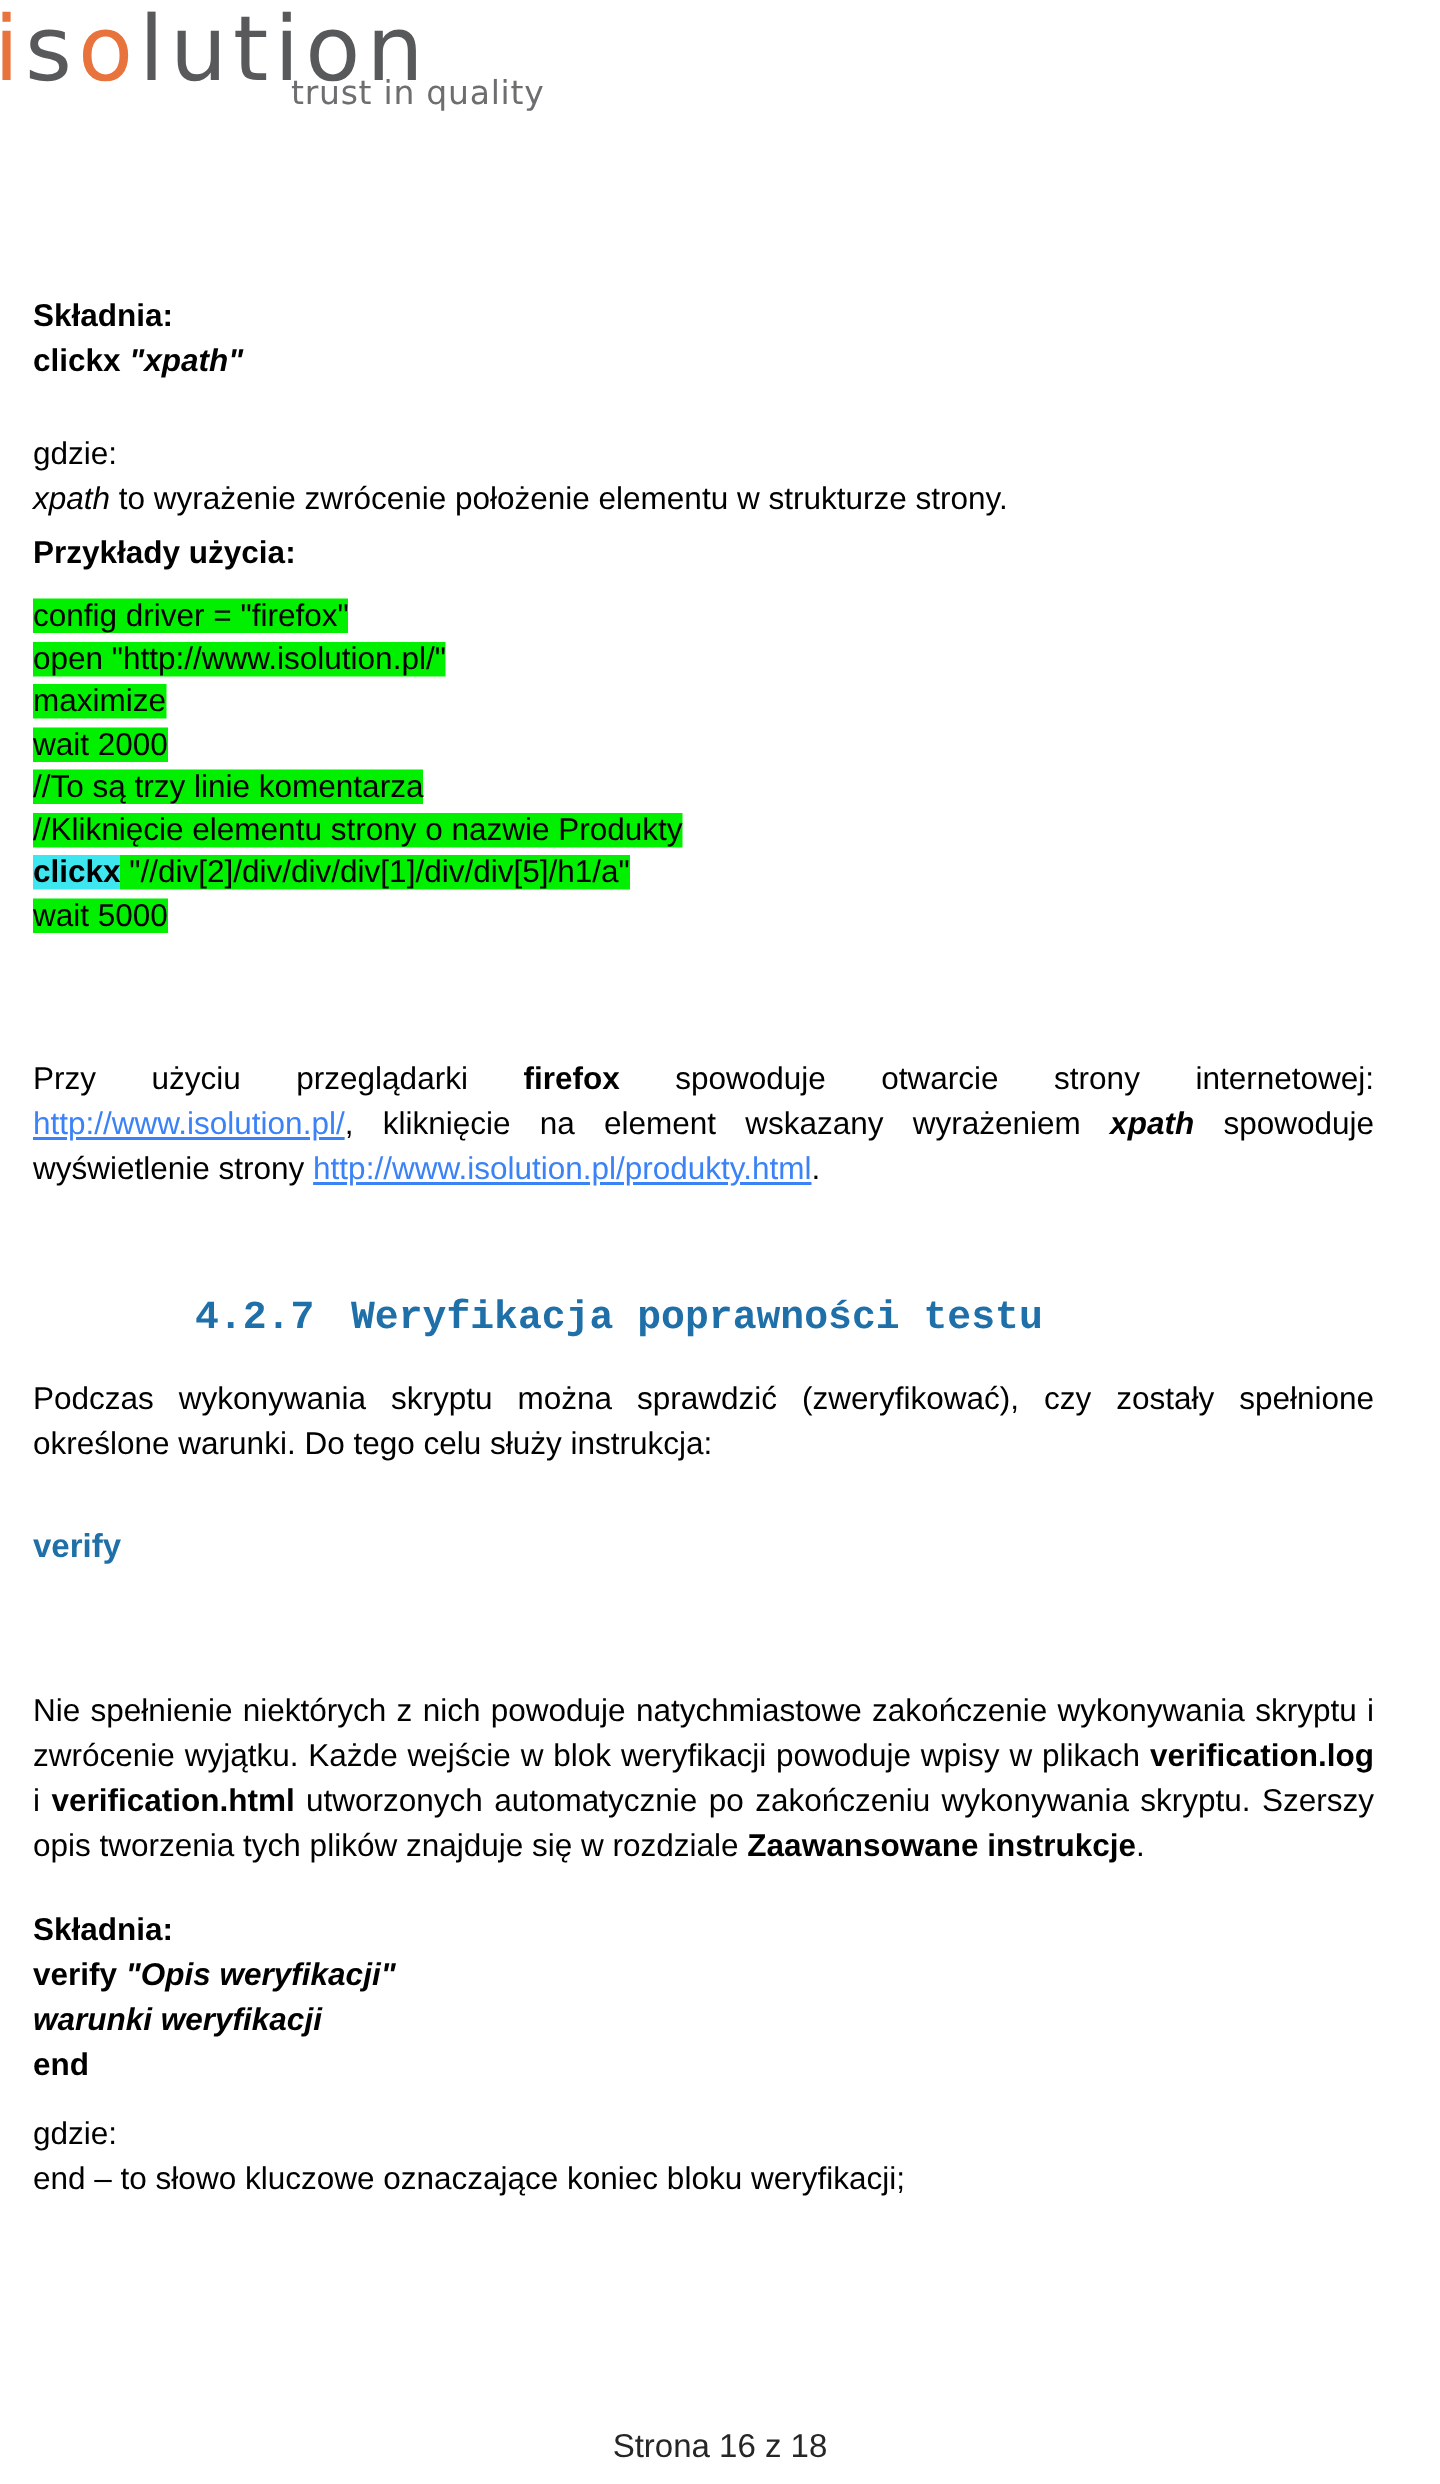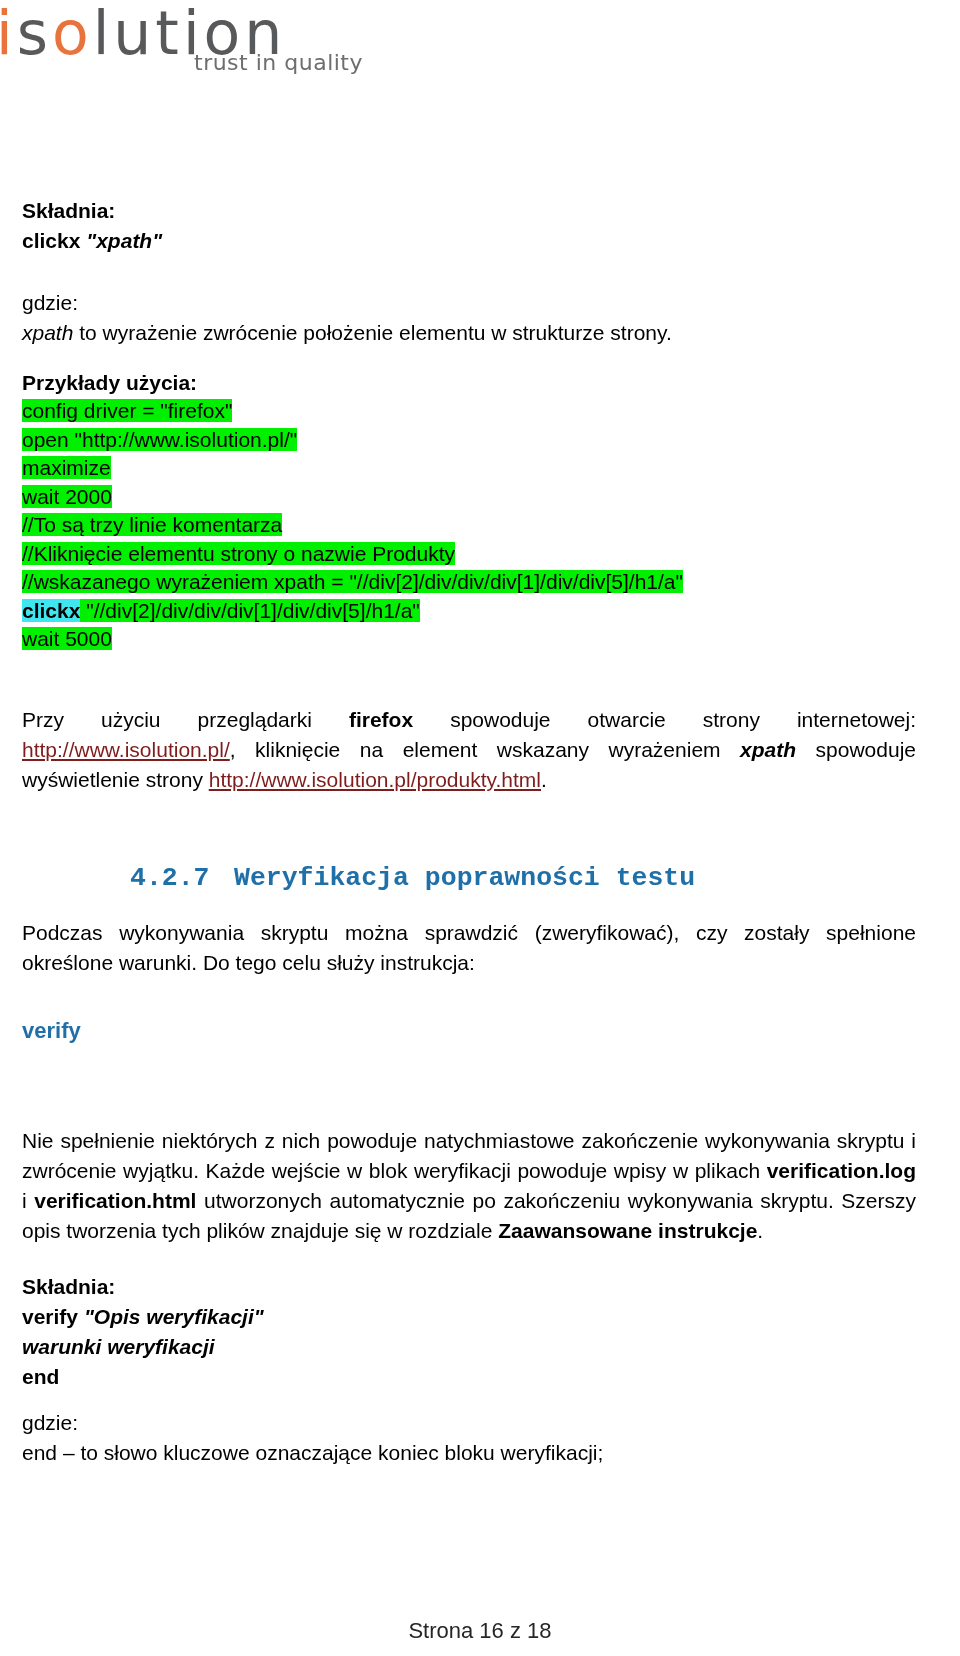--- a/index.html
+++ b/index.html
@@ -116,21 +116,21 @@
   }
 
   .kw-verify {
     color: #1f6fa8;
     font-weight: bold;
     font-size: 22px;
     line-height: 28px;
   }
 
   a.doclink, .doclink {
-    color: #7f1d1d;
+    color: #3b82f6;
     text-decoration: underline;
   }
 
   
   .footer {
     position: absolute;
     left: 0;
     top: 1618px;
     width: 960px;
     text-align: center;
@@ -153,32 +153,31 @@
   <div class="blk t-body" style="top:196px;">
     <div class="bold">Składnia:</div>
     <div><span class="bold">clickx</span><span class="bolditalic"> </span><span class="bolditalic">"xpath"</span></div>
   </div>
 
   <div class="blk t-body" style="top:288px;">
     <div>gdzie:</div>
     <div><span class="italic">xpath</span><span> to wyrażenie zwrócenie położenie elementu w strukturze strony.</span></div>
   </div>
 
-  <div class="blk t-body" style="top:368px;">
+  <div class="blk t-body" style="top:354px;">
     <div class="bold">Przykłady użycia:</div>
   </div>
 
   <div class="blk" style="top:397px;">
     <div class="code-line"><span class="hl-green">config driver = "firefox"</span></div>
     <div class="code-line"><span class="hl-green">open "http://www.isolution.pl/"</span></div>
     <div class="code-line"><span class="hl-green">maximize</span></div>
     <div class="code-line"><span class="hl-green">wait 2000</span></div>
     <div class="code-line"><span class="hl-green">//To są trzy linie komentarza</span></div>
     <div class="code-line"><span class="hl-green">//Kliknięcie elementu strony o nazwie Produkty</span></div>
-    <div class="code-line"><span class="hl-green">//wskazanego wyrażeniem xpath = "//div[2]/div/div/div[1]/div/div[5]/h1/a"</span></div>
     <div class="code-line"><span class="hl-cyan">clickx</span><span class="hl-green"> "//div[2]/div/div/div[1]/div/div[5]/h1/a"</span></div>
     <div class="code-line"><span class="hl-green">wait 5000</span></div>
   </div>
 
   <div class="blk t-body t-just" style="top:705px;"><span>Przy użyciu przeglądarki </span><span class="bold">firefox</span><span> spowoduje otwarcie strony internetowej: </span><span class="doclink">http://www.isolution.pl/</span><span>, kliknięcie na element wskazany wyrażeniem </span><span class="bolditalic">xpath</span><span> spowoduje wyświetlenie strony </span><span class="doclink">http://www.isolution.pl/produkty.html</span><span>.</span></div>
 
   <div class="blk h3" style="top:862px; left:108px; width:786px;"><span class="h3-num">4.2.7</span><span>Weryfikacja poprawności testu</span></div>
 
   <div class="blk t-body t-just" style="top:918px;">Podczas wykonywania skryptu można sprawdzić (zweryfikować), czy zostały spełnione określone warunki. Do tego celu służy instrukcja:</div>
 

